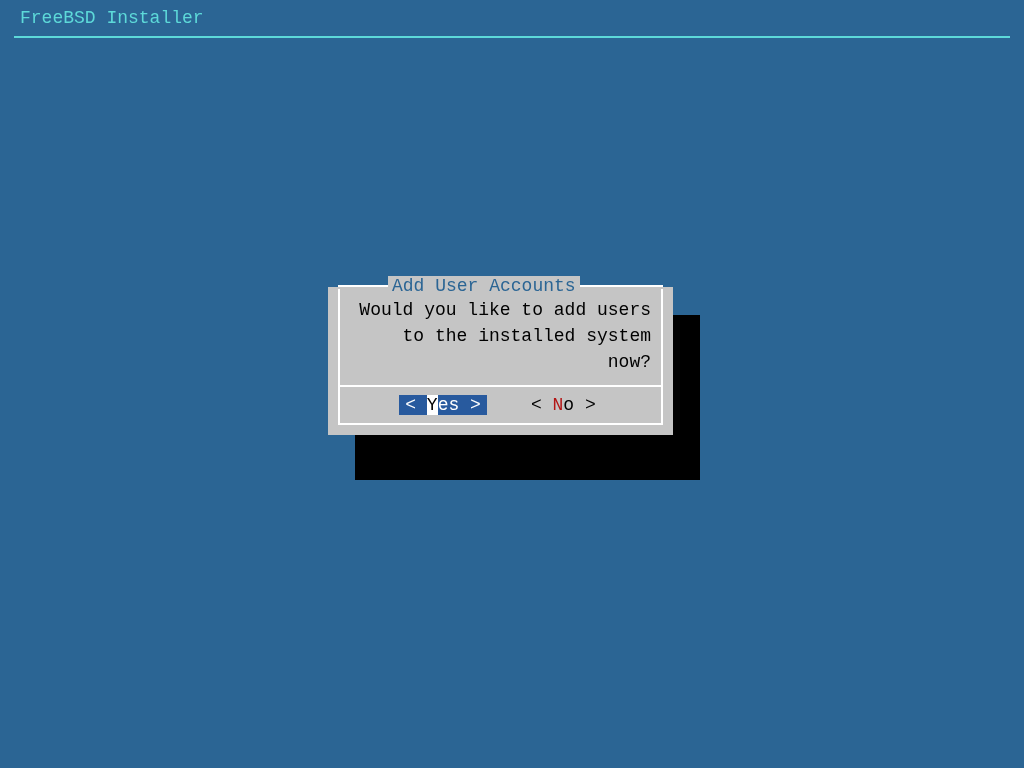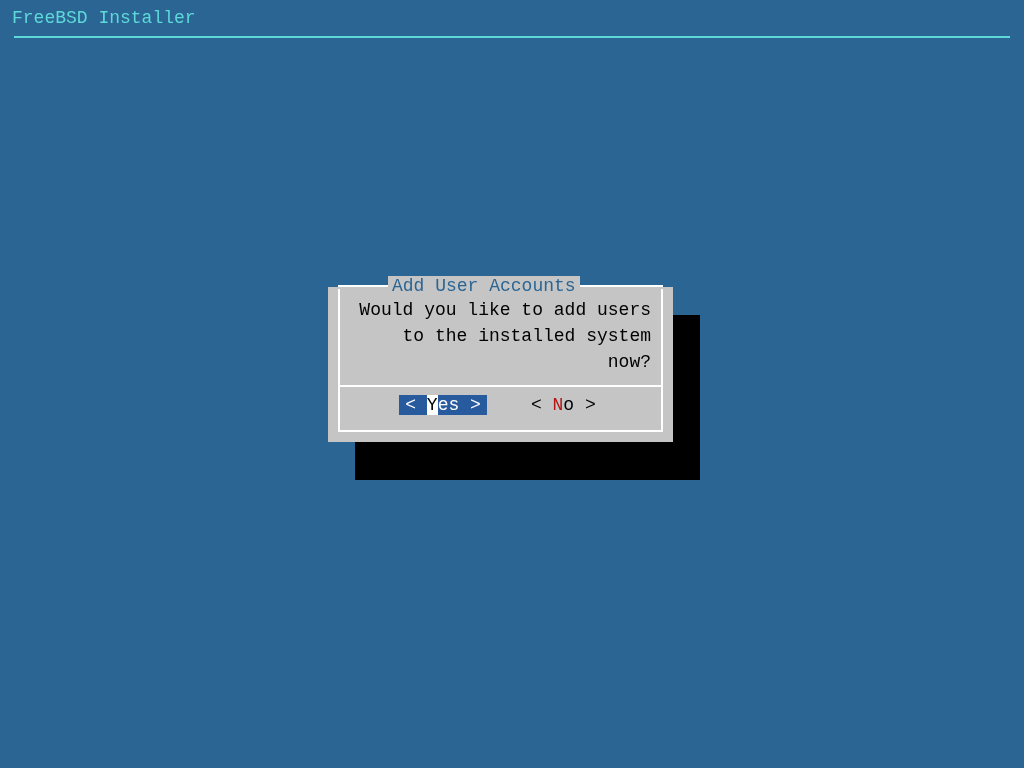--- a/index.html
+++ b/index.html
@@ -10,21 +10,21 @@
     body {
       width: 1024px;
       height: 768px;
       background-color: #2b6594;
       font-family: "Courier New", monospace;
       font-size: 18px;
       overflow: hidden;
       position: relative;
     }
     .header {
-      padding: 8px 12px 4px;
+      padding: 8px 20px 4px;
       color: #5dd9d9;
     }
     .header-line {
       height: 2px;
       background-color: #5dd9d9;
       margin: 4px 14px 0;
     }
     .dialog-shadow {
       position: absolute;
       left: 355px;
@@ -83,21 +83,21 @@
     }
     .dialog-divider {
       height: 2px;
       background-color: #ffffff;
       margin: 0 -2px;
     }
     .button-row {
       display: flex;
       justify-content: center;
       gap: 38px;
-      padding: 8px 0 15px;
+      padding: 8px 0 8px;
     }
     .btn {
       color: #000000;
       padding: 0 6px;
       cursor: pointer;
     }
     .btn.selected {
       background-color: #285a9e;
       color: #ffffff;
     }

